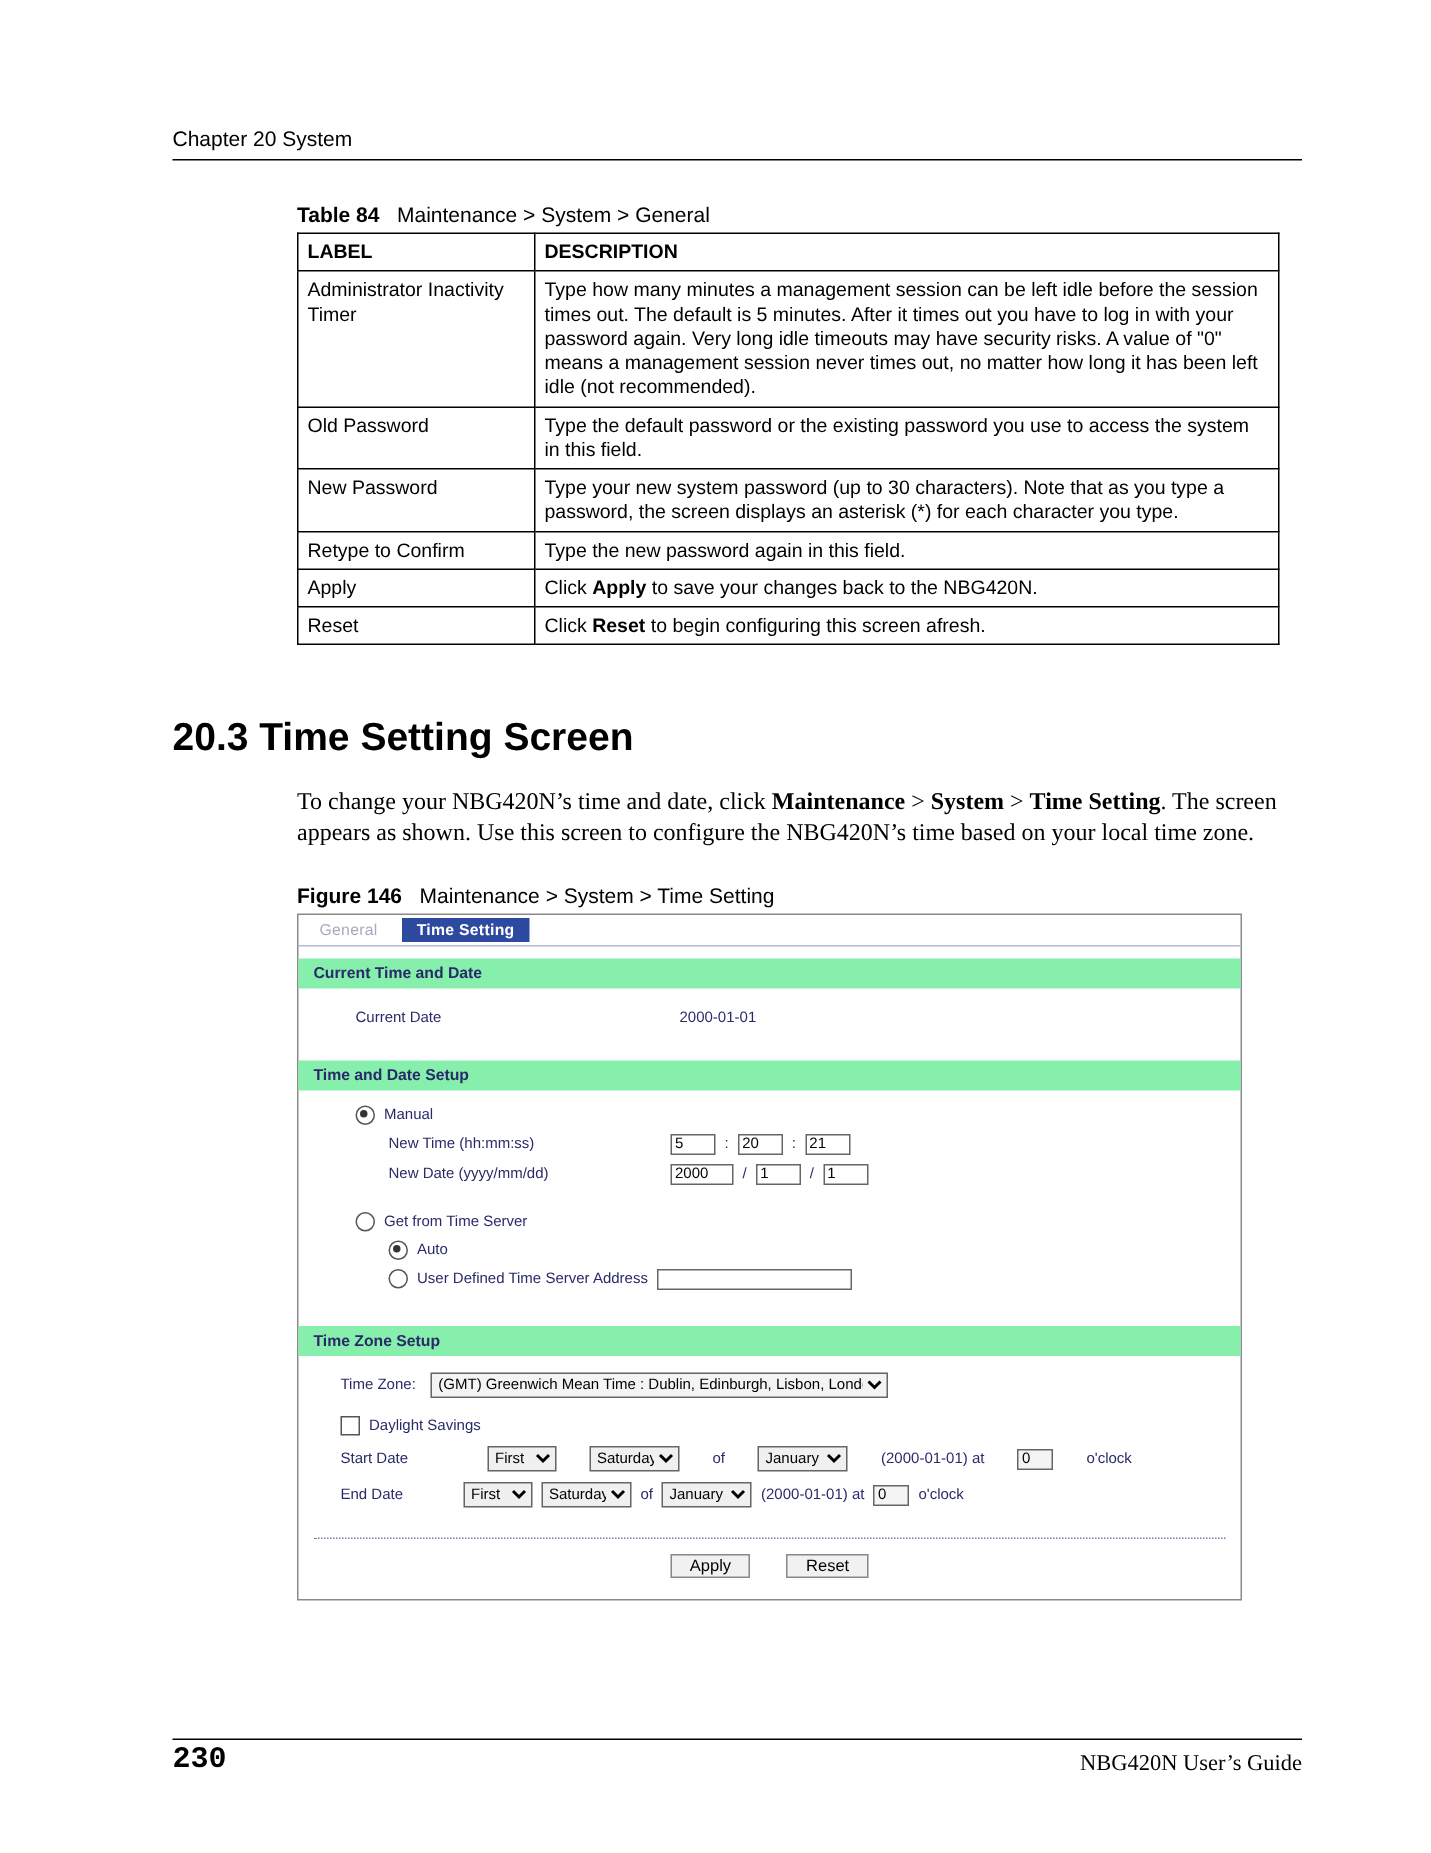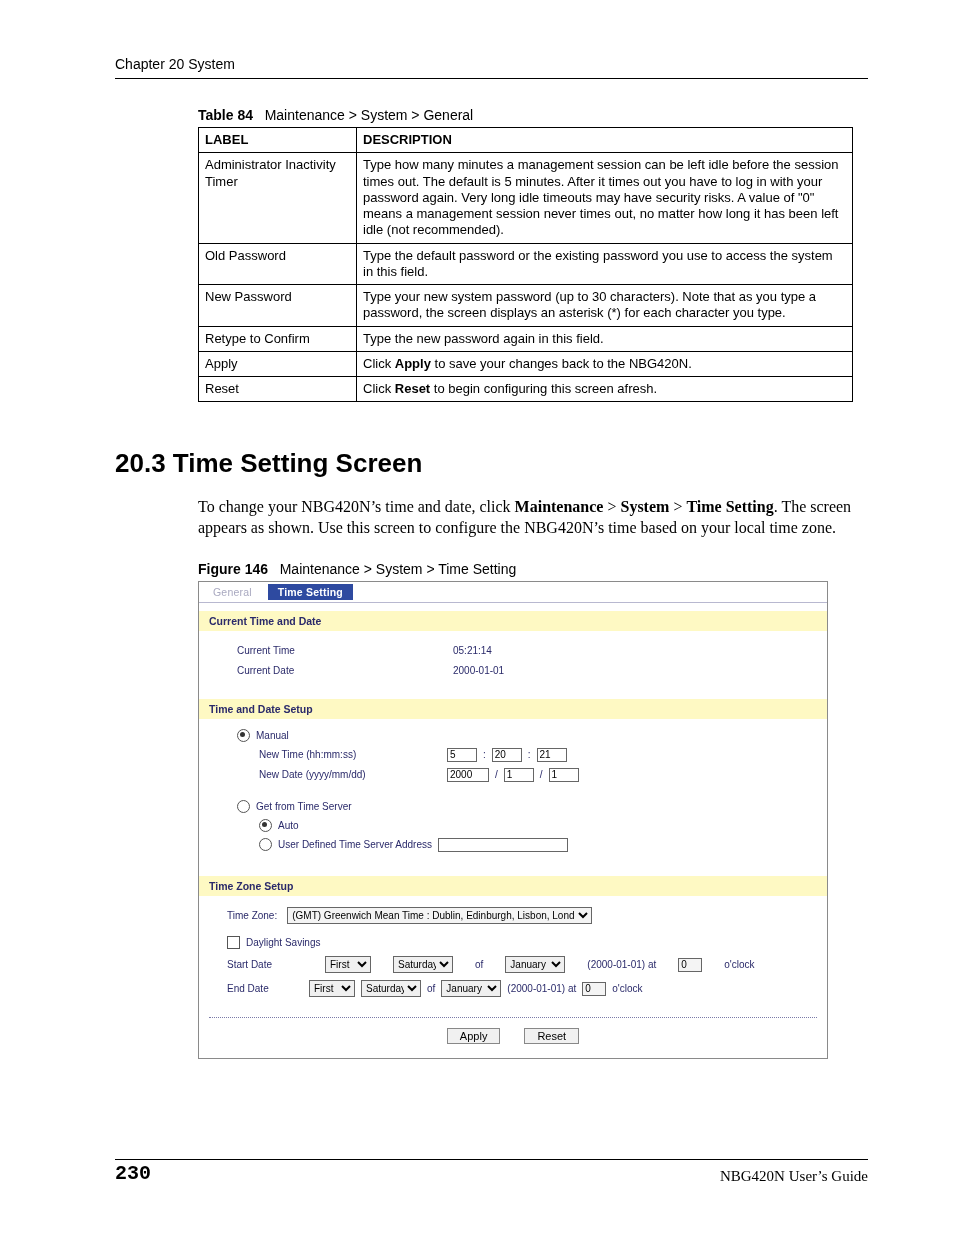--- a/index.html
+++ b/index.html
@@ -7,21 +7,21 @@
     padding: 0;
     background: #fff;
     font-family: "Times New Roman", Times, serif;
     font-size: 15px;
     color: #000;
   }
   .page {
     width: 954px;
     height: 1235px;
     box-sizing: border-box;
-    padding: 56px 86px 40px 115px;
+    padding: 84px 86px 40px 115px;
     position: relative;
   }
   .chap-header {
     font-family: Arial, Helvetica, sans-serif;
     font-size: 14px;
     color: #000;
     margin-bottom: 6px;
   }
   .topline {
     border: none;
@@ -95,21 +95,21 @@
   .tab.inactive {
     color: #a9a9c0;
     background: #fff;
   }
   .tab.active {
     background: #2e4aa0;
     color: #fff;
     font-weight: bold;
   }
   .section-hdr {
-    background: #fef9c3;
+    background: #86efac;
     font-weight: bold;
     color: #2a2a6a;
     font-size: 10.5px;
     padding: 4px 10px;
     margin: 8px 0 0 0;
   }
   .section-body {
     padding: 10px 0 10px 38px;
   }
   .row {
@@ -306,24 +306,20 @@
     </div>
 
     <div class="screenshot">
       <div class="tabbar">
         <div class="tab inactive">General</div>
         <div class="tab active">Time Setting</div>
       </div>
 
       <div class="section-hdr">Current Time and Date</div>
       <div class="section-body">
-        <div class="row">
-          <div class="col-label">Current Time</div>
-          <div>05:21:14</div>
-        </div>
         <div class="row">
           <div class="col-label">Current Date</div>
           <div>2000-01-01</div>
         </div>
       </div>
 
       <div class="section-hdr">Time and Date Setup</div>
       <div class="section-body">
         <div class="radio-row">
           <span class="radio-dot checked"></span>

